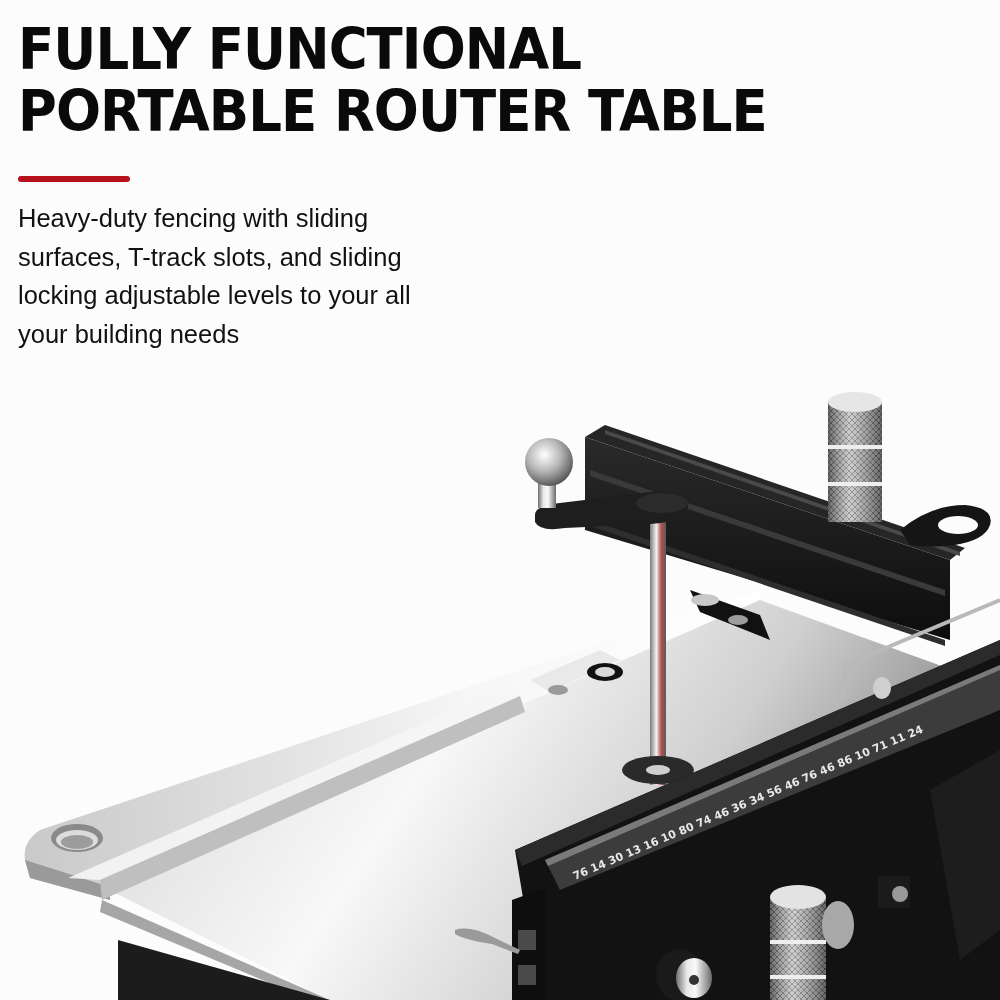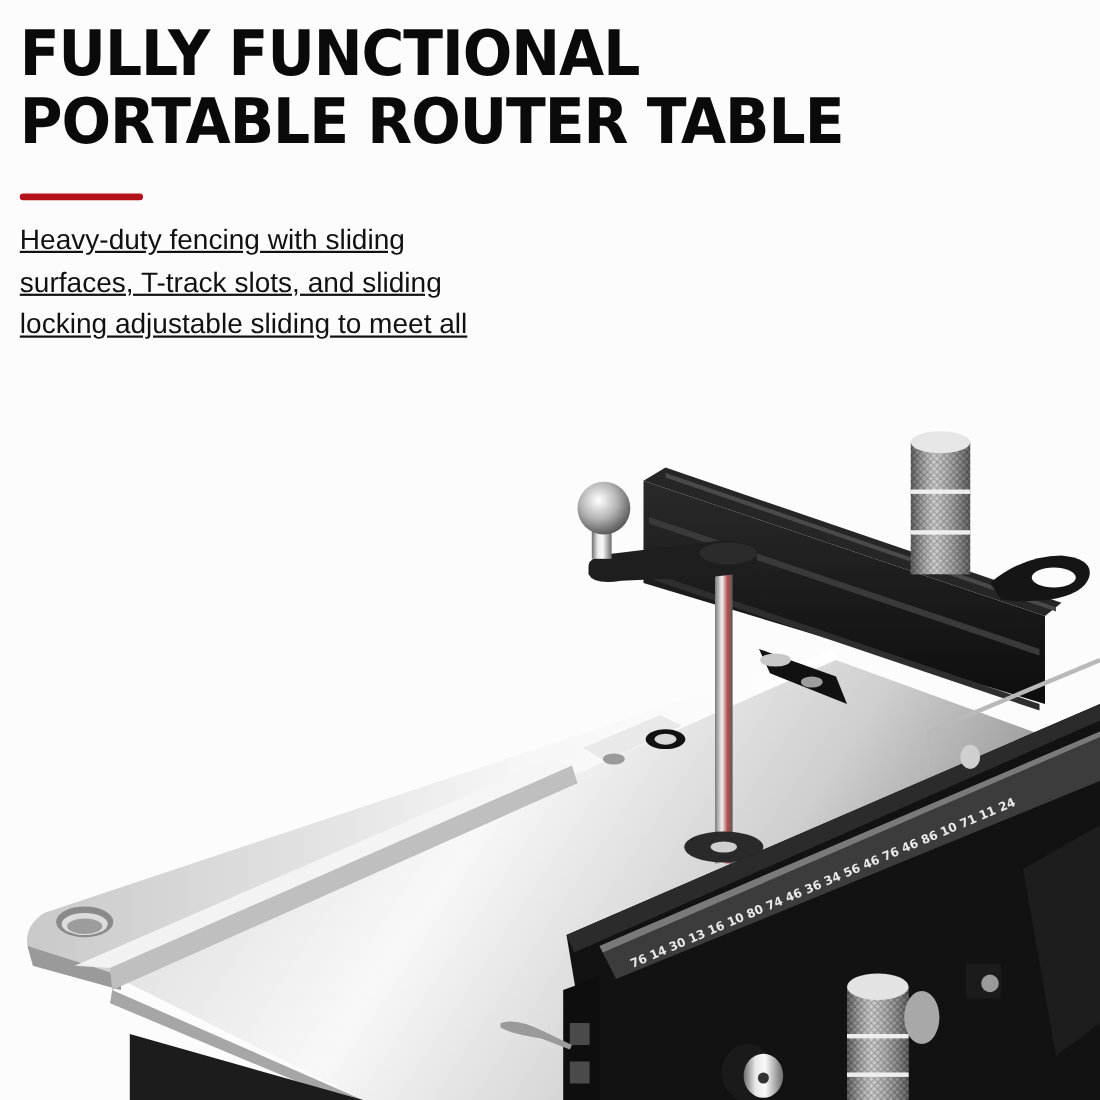--- a/index.html
+++ b/index.html
@@ -1,21 +1,21 @@
 <!DOCTYPE html>
 <html><head>
 <meta charset="utf-8">
 <style>
   html,body{margin:0;padding:0;}
   body{width:1000px;height:1000px;overflow:hidden;background:#fcfcfc;position:relative;font-family:"Liberation Sans","DejaVu Sans",sans-serif;}
   .headline{position:absolute;left:18px;top:18px;margin:0;font-family:"DejaVu Sans","Liberation Sans",sans-serif;font-weight:900;font-size:57px;line-height:62px;letter-spacing:-1px;color:#0a0a0a;transform:scaleX(0.93);transform-origin:left top;}
   .headline span{display:block;white-space:nowrap;}
   .accent-rule{position:absolute;left:18px;top:176px;width:112px;height:6px;border-radius:3px;}
   .body-copy{position:absolute;left:18px;top:199px;width:470px;font-size:25.5px;line-height:38.5px;color:#111;}
-  .body-copy span{display:block;white-space:nowrap;text-decoration:underline;}
+  .body-copy span{display:block;white-space:nowrap;}
   .product{position:absolute;left:0;top:0;width:1000px;height:1000px;}
 </style>
 </head>
 <body>
 
 <svg class="product" viewBox="0 0 1000 1000" xmlns="http://www.w3.org/2000/svg">
   <defs>
     <linearGradient id="plateTop" x1="0" y1="0" x2="1" y2="0">
       <stop offset="0" stop-color="#c9c9c9"></stop>
       <stop offset="0.35" stop-color="#e2e2e2"></stop>
@@ -167,14 +167,15 @@
 <h1 class="headline">
   <span>FULLY FUNCTIONAL</span>
   <span>PORTABLE ROUTER TABLE</span>
 </h1>
 
 <div class="accent-rule" style="background: rgb(181, 18, 27);"></div>
 
 <p class="body-copy" style="margin:0;">
   <span>Heavy-duty fencing with sliding</span>
   <span>surfaces, T-track slots, and sliding</span>
-  <span>locking adjustable sliding to meet all</span>
+  <span>locking adjustable levels to your all</span>
+  <span>your building needs</span>
 </p>
 
 </body></html>

